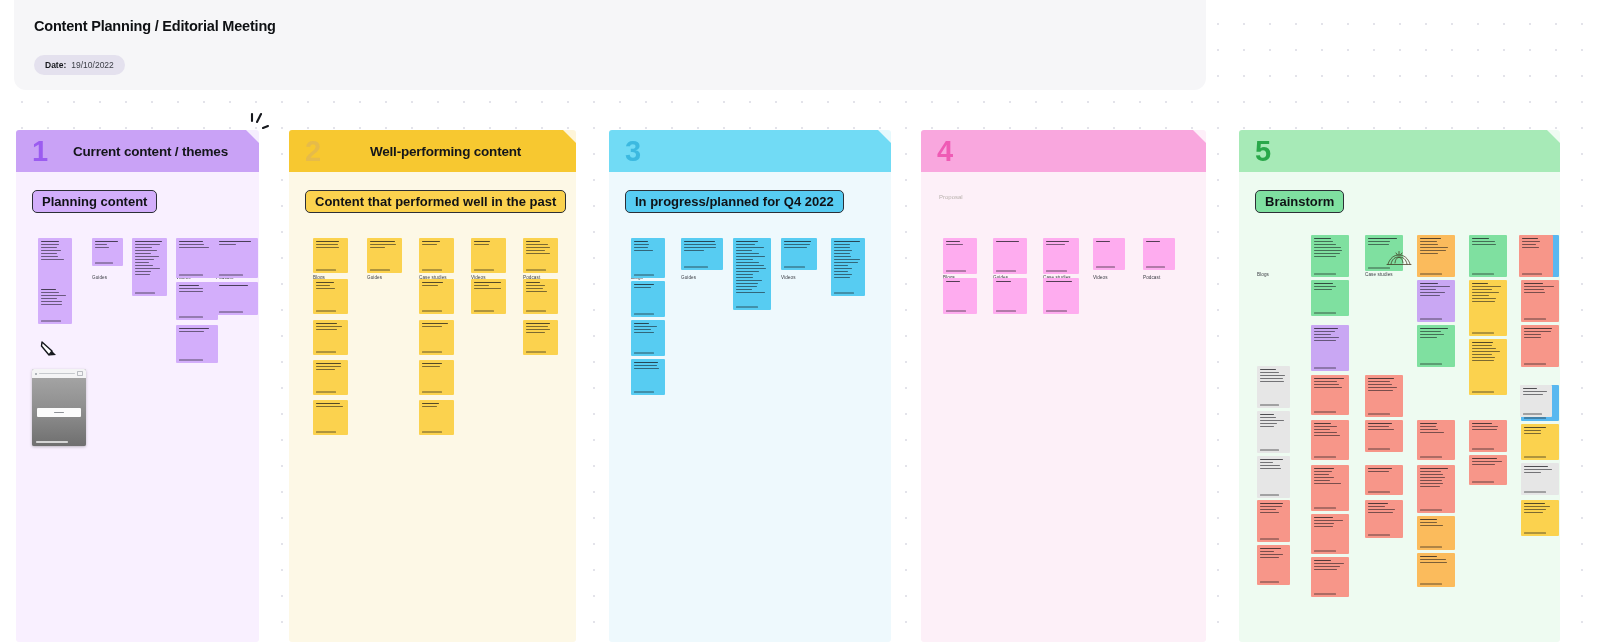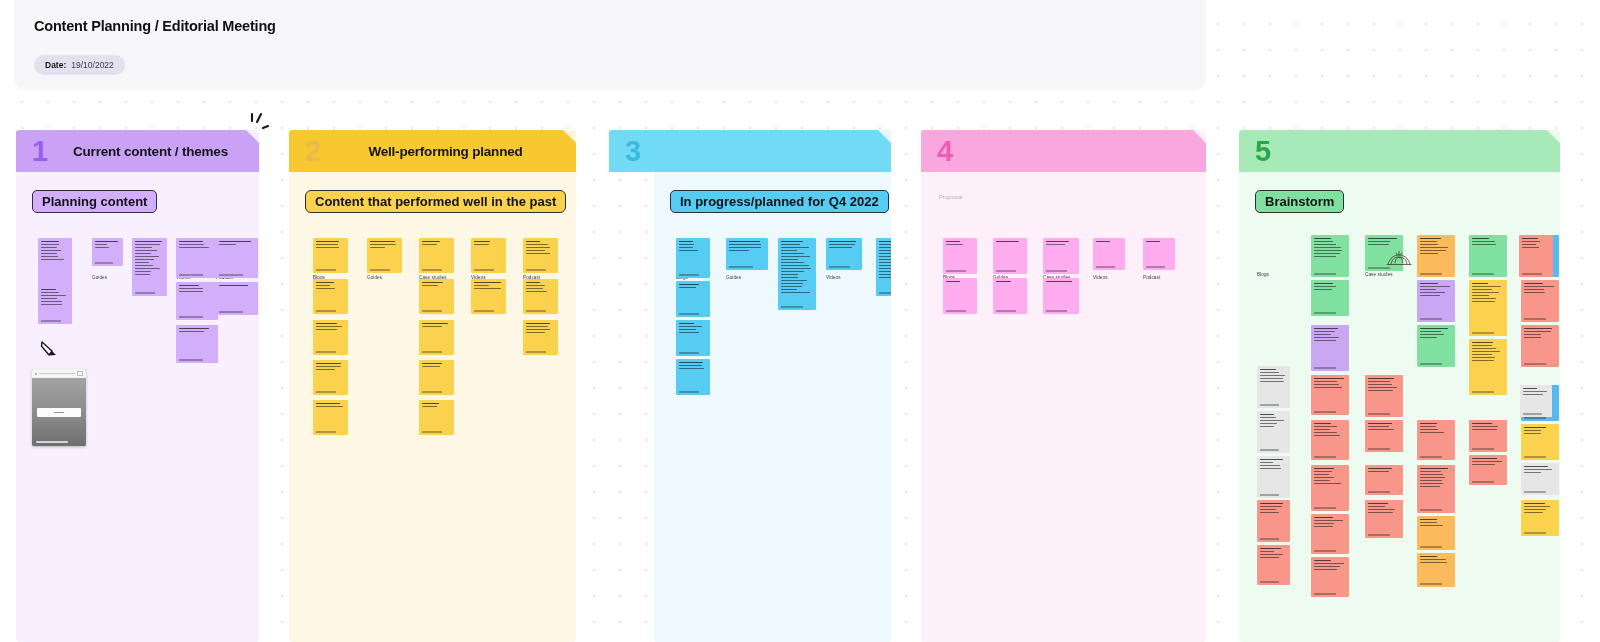--- a/index.html
+++ b/index.html
@@ -199,26 +199,26 @@
           <div class="lines">
             <div class="ln b" style="width: 81.7545%;"></div>
           </div>
           <div class="foot"></div>
         </div>
       </div>
     </div>
     <div class="frame" style="left: 289px; width: 287px;">
       <div class="frame-head" style="background: rgb(247, 200, 48);">
         <div class="num" style="color: rgb(230, 187, 74);">2</div>
-        <div class="ttl">Well-performing planned</div>
+        <div class="ttl">Well-performing content</div>
         <div class="dogear"></div>
       </div>
       <div class="frame-body" style="background: rgb(253, 248, 230);">
         <div class="ghost" style="left: 18px; top: 22px;">Proposal</div>
-        <div class="pill" style="background: rgb(251, 210, 78); border-radius: 6px;">Content that performed well in the past</div>
+        <div class="pill" style="background: rgb(251, 210, 78);">Content that performed well in the past</div>
         <div class="collabel" style="left: 24px; top: 103px;">Blogs</div>
         <div class="collabel" style="left: 78px; top: 103px;">Guides</div>
         <div class="collabel" style="left: 130px; top: 103px;">Case studies</div>
         <div class="collabel" style="left: 182px; top: 103px;">Videos</div>
         <div class="collabel" style="left: 234px; top: 103px;">Podcast</div>
         <div class="note" style="left: 24px; top: 66px; width: 35px; height: 35px; background: rgb(251, 210, 78);">
           <div class="lines">
             <div class="ln b" style="width: 77.7767%;"></div>
             <div class="ln" style="width: 74.8816%;"></div>
             <div class="ln" style="width: 78.4232%;"></div>
@@ -342,21 +342,21 @@
           </div>
           <div class="foot"></div>
         </div>
       </div>
     </div>
     <div class="frame" style="left: 609px; width: 282px;">
       <div class="frame-head" style="background: rgb(113, 219, 245);">
         <div class="num" style="color: rgb(60, 185, 224);">3</div>
         <div class="dogear"></div>
       </div>
-      <div class="frame-body" style="background: rgb(238, 249, 253); margin-left: 45px;">
+      <div class="frame-body" style="background: rgb(238, 249, 253);">
         <div class="pill" style="background: rgb(87, 204, 242);">In progress/planned for Q4 2022</div>
         <div class="collabel" style="left: 22px; top: 103px;">Blogs</div>
         <div class="collabel" style="left: 72px; top: 103px;">Guides</div>
         <div class="collabel" style="left: 124px; top: 103px;">Case studies</div>
         <div class="collabel" style="left: 172px; top: 103px;">Videos</div>
         <div class="collabel" style="left: 222px; top: 103px;">Podcast</div>
         <div class="note" style="left: 22px; top: 66px; width: 34px; height: 40px; background: rgb(87, 204, 242);">
           <div class="lines">
             <div class="ln b" style="width: 49.6881%;"></div>
             <div class="ln" style="width: 53.7801%;"></div>

